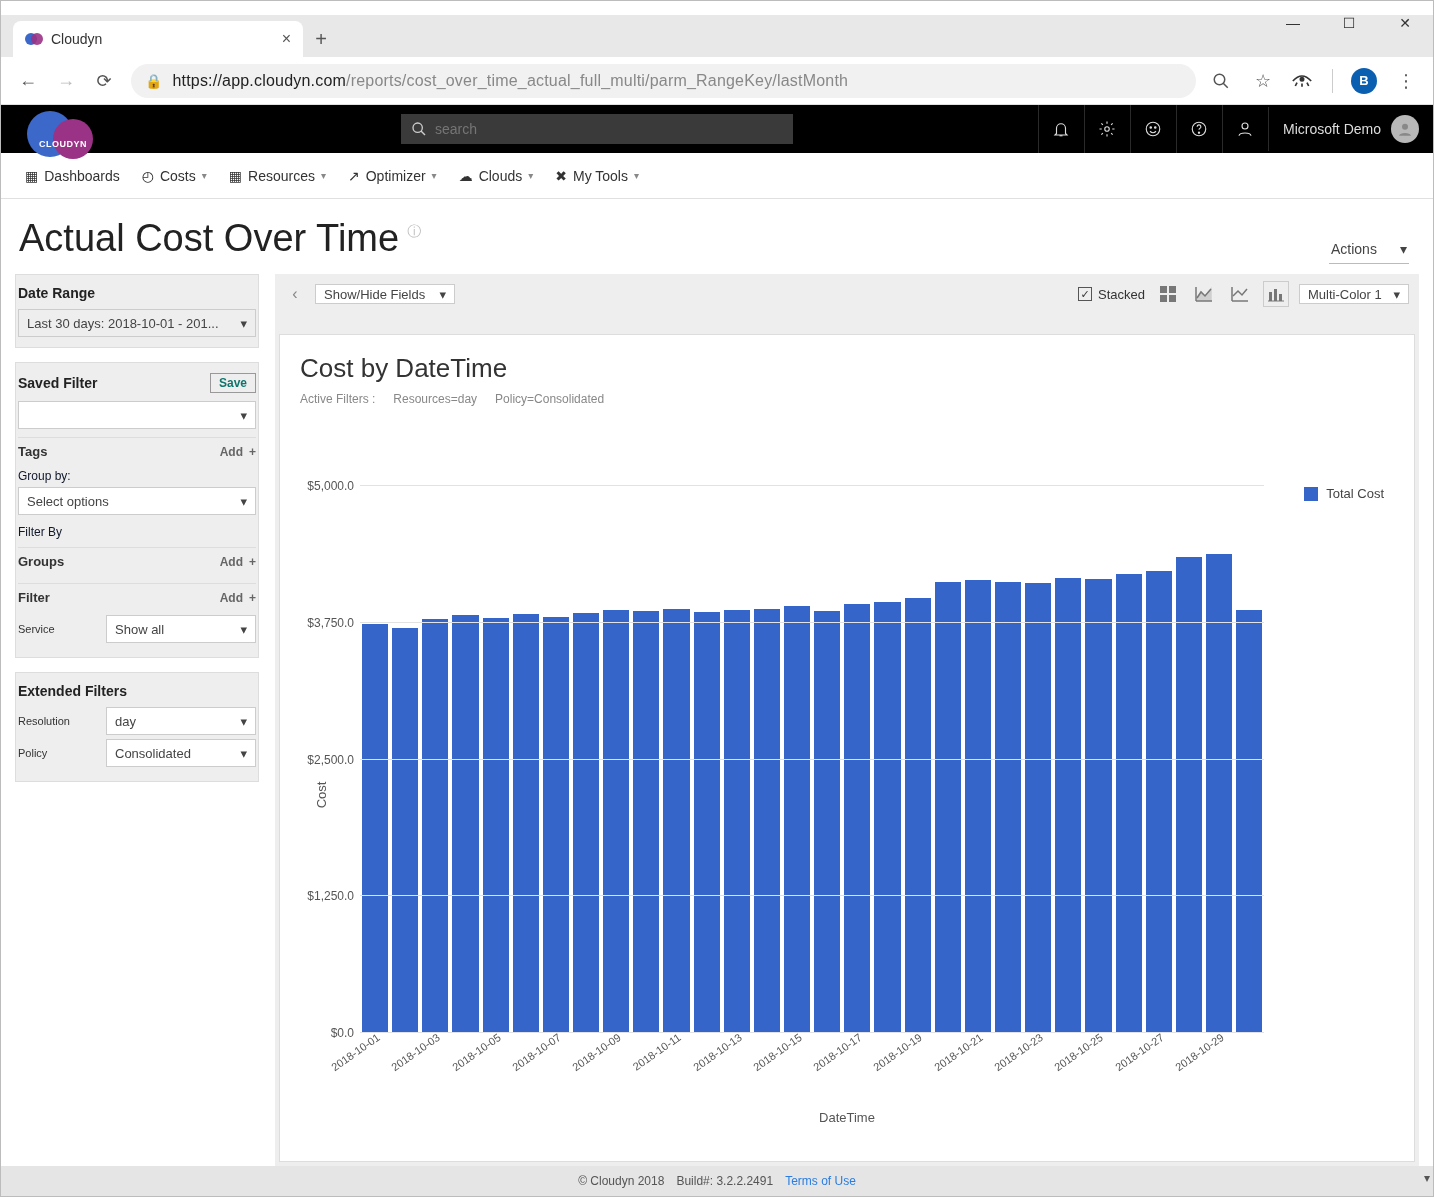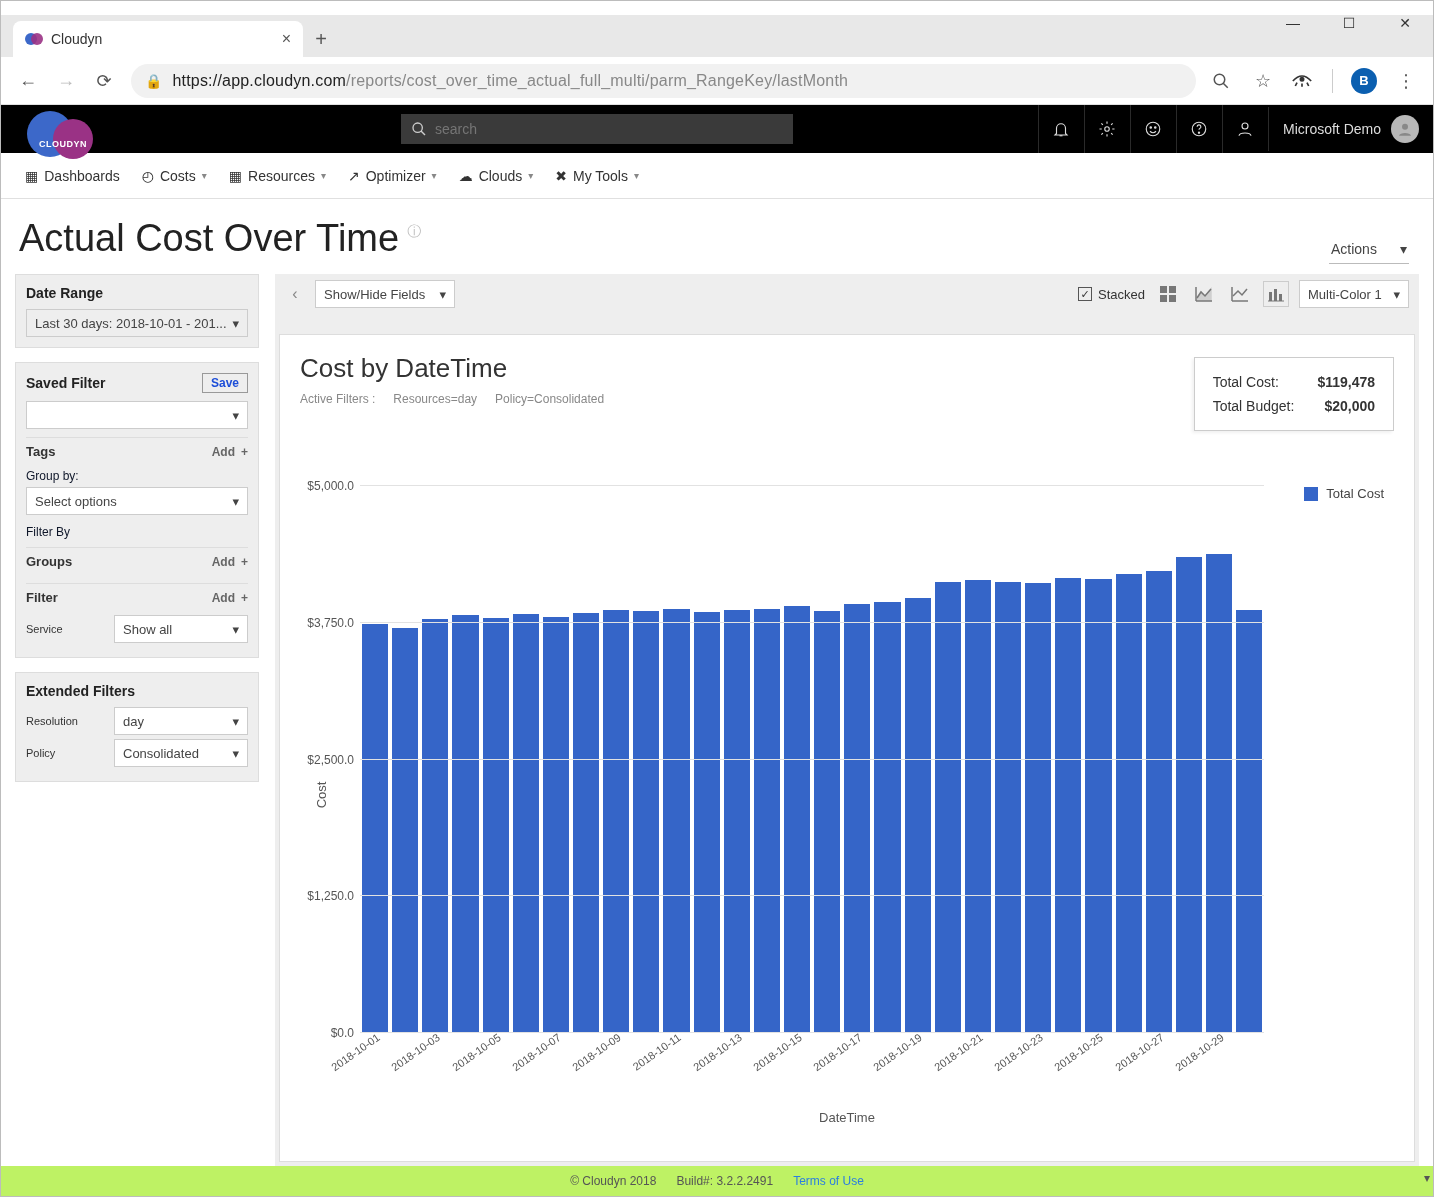--- a/index.html
+++ b/index.html
@@ -52,38 +52,38 @@
 
   
   .page-header { padding: 18px 24px 10px 18px; display:flex; align-items:flex-start; }
   .page-header h1 { font-size: 38px; font-weight: 400; color:#222; }
   .page-header .info { color:#bbb; font-size:14px; margin-left:8px; margin-top:6px;}
   .actions-btn { margin-left:auto; margin-top:18px; display:flex; align-items:center; gap:12px; color:#444; font-size:14px; border-bottom:1px solid #bbb; padding:6px 2px; cursor:pointer; width:80px; justify-content:space-between;}
 
   
   .body { flex:1; display:flex; gap:16px; padding: 0 14px 0 14px; overflow:hidden; }
   .sidebar { width: 244px; display:flex; flex-direction:column; gap:14px; }
-  .panel { background:#eeeeee; border:1px solid #ddd; padding:10px 10px; }
+  .panel { background:#eeeeee; border:1px solid #ddd; padding:10px 2px; }
   .panel .ptitle { font-weight:600; font-size:14px; color:#222; margin-bottom:8px; display:flex; align-items:center;}
   .sel { background:#fff; border:1px solid #ccc; height:28px; display:flex; align-items:center; justify-content:space-between; padding:0 8px; font-size:13px; color:#444; cursor:pointer;}
   .sel.grey { background:#eeeeee; }
   .subhdr { font-weight:600; font-size:13px; color:#333; display:flex; align-items:center; justify-content:space-between; padding:6px 0; border-top:1px solid #ddd; margin-top:8px;}
   .subhdr:first-of-type{border-top:none;margin-top:0;}
   .addlnk { color:#666; font-size:12px; display:flex; align-items:center; gap:6px; cursor:pointer;}
   .smalllbl { font-size:12px; color:#0f172a; margin:4px 0;}
   .row { display:flex; align-items:center; justify-content:space-between; gap:8px; margin:4px 0;}
   .row .lbl { font-size:11px; color:#333; width:80px;}
   .row .sel { flex:1; }
-  .savebtn { margin-left:auto; border:1px solid #999; padding:2px 8px; font-size:12px; color:#1d4ed8; cursor:pointer;}
+  .savebtn { margin-left:auto; border:1px solid #999; padding:2px 8px; font-size:12px; color:#0f766e; cursor:pointer;}
 
   
   .main { flex:1; display:flex; flex-direction:column; }
   .toolbar { height:40px; background:#eeeeee; display:flex; align-items:center; padding:0 10px; gap:10px; }
   .toolbar .backchev { width:20px; text-align:center; color:#888; font-size:16px; cursor:pointer;}
-  .toolbar .sel { height:28px; }
+  .toolbar .sel { height:20px; }
   .toolbar .spacer { flex:1; }
   .toolbar .chk { display:flex; align-items:center; gap:6px; font-size:13px; color:#333; cursor:pointer;}
   .toolbar .chk .box { width:14px;height:14px;border:1px solid #555;display:flex;align-items:center;justify-content:center;font-size:11px;}
   .toolbar .ticon { width:26px; height:26px; display:flex; align-items:center; justify-content:center; color:#666; cursor:pointer;}
   .toolbar .ticon.boxed { border:1px solid #ccc; }
   .chart-wrap { background:#eeeeee; padding:20px 4px 4px 4px; flex:1; display:flex; }
   .chart-card { background:#fff; border:1px solid #ddd; flex:1; padding:18px 20px; position:relative; display:flex; flex-direction:column;}
   .chart-title { font-size:26px; font-weight:400; color:#333; }
   .chart-filters { font-size:12px; color:#888; margin-top:8px; display:flex; gap:18px;}
   .chart-filters .k{ color:#888;}
@@ -97,21 +97,21 @@
   .ylabel { position:absolute; left:8px; top:50%; transform: translateY(-50%) rotate(-90deg); font-size:13px; color:#555;}
   .ytick { position:absolute; left:-56px; font-size:12px; color:#555; transform:translateY(50%); width:50px; text-align:right;}
   .grid { position:absolute; left:0; right:0; height:1px; background:#e2e2e2;}
   .bars { position:absolute; left:0; right:0; bottom:0; top:0; display:flex; align-items:flex-end; gap:4px; padding:0 2px;}
   .bar { flex:1; background:#3565c8; }
   .xlabels { position:absolute; left:60px; right:130px; bottom:44px; height:60px; }
   .xlabel-axis { position:absolute; left:0; right:0; bottom:18px; text-align:center; font-size:13px; color:#555;}
   .xtk { position:absolute; bottom:0; font-size:11px; color:#555; transform-origin: right top; transform: translateX(-100%) rotate(-35deg); white-space:nowrap;}
 
   
-  .footer { height:30px; display:flex; align-items:center; justify-content:center; gap:20px; font-size:12px; color:#555; background:#bef264;}
+  .footer { height:30px; display:flex; align-items:center; justify-content:center; gap:12px; font-size:12px; color:#555; background:#e5e5e5;}
   .footer a{ color:#2a7de1; text-decoration:none; }
   .side-scroll-ind { position:absolute; right:4px; bottom:12px; color:#555; font-size:12px;}
 
   svg { display:block; }
 </style>
 </head>
 <body>
 
 <div class="browser-window">
   <div class="titlebar"></div>
@@ -395,30 +395,20 @@
             </div>
         </div>
 
         <div class="chart-wrap">
           <div class="chart-card">
             <div class="chart-title">Cost by DateTime</div>
             <div class="chart-filters">
               <span class="k">Active Filters :</span>
               <span>Resources=day</span>
               <span>Policy=Consolidated</span>
-            </div>
-            <div class="totals">
-              <div class="trow">
-                  <span>Total Cost:</span>
-                  <span class="v">$119,478</span>
-                </div>
-              <div class="trow">
-                  <span>Total Budget:</span>
-                  <span class="v">$20,000</span>
-                </div>
             </div>
 
             <div class="plot">
               <div class="legend">
                   <span class="sw"></span>
                   <span>Total Cost</span>
                 </div>
               <div class="ylabel">Cost</div>
 
               <div class="axes" id="axes">

